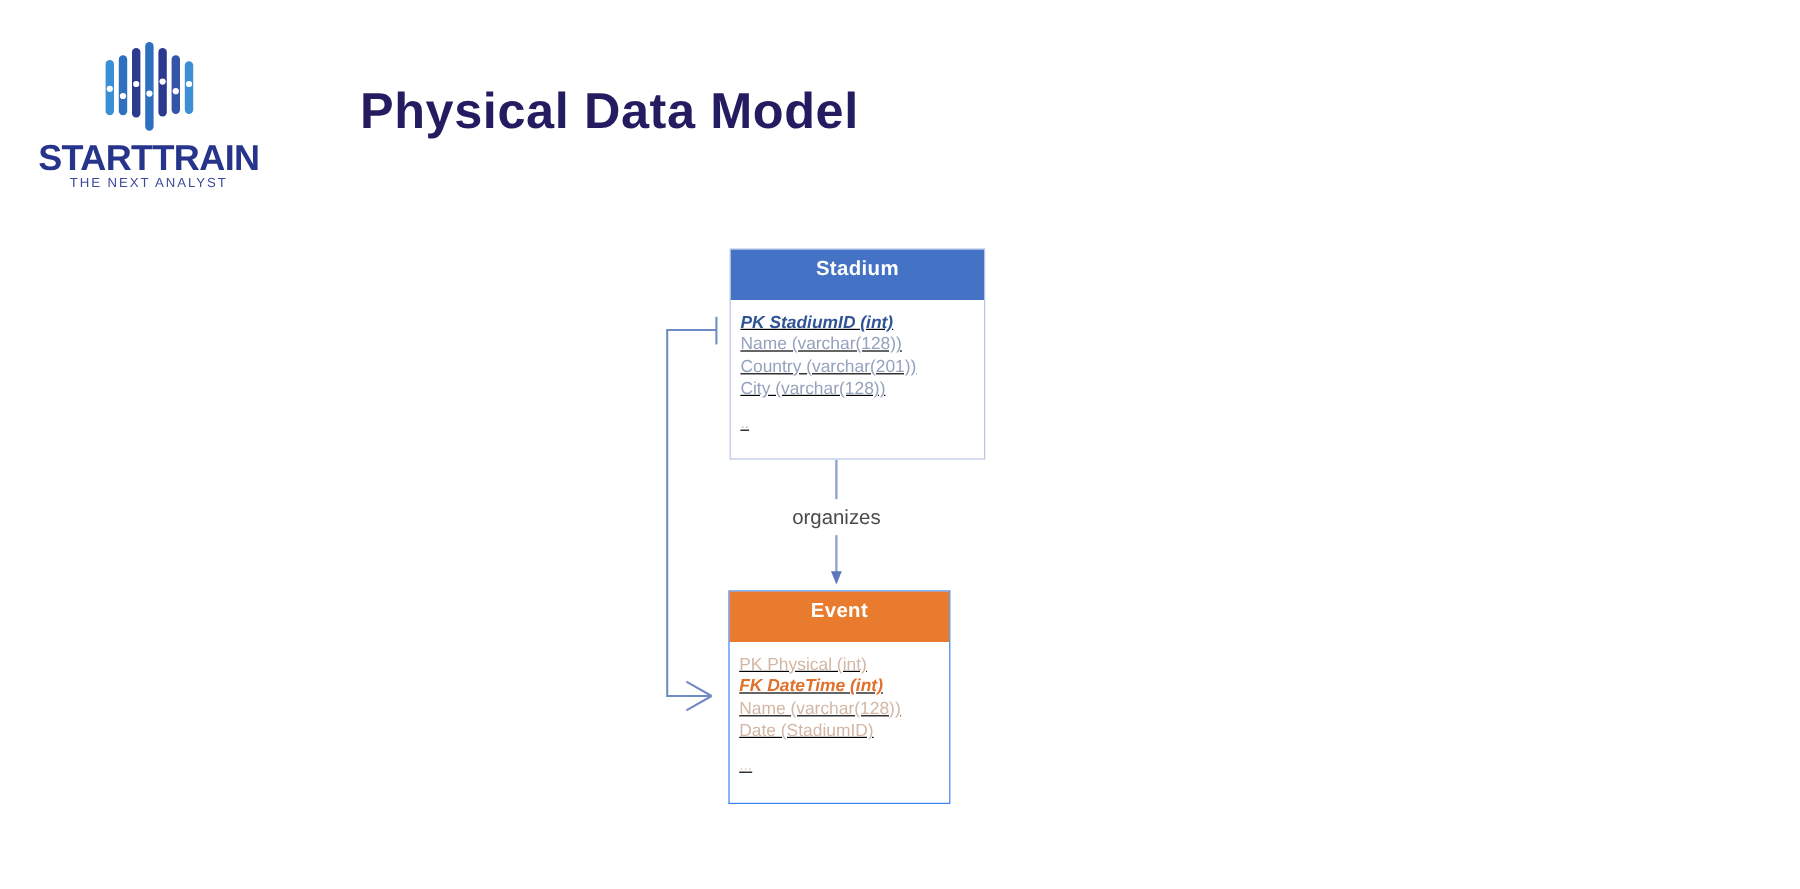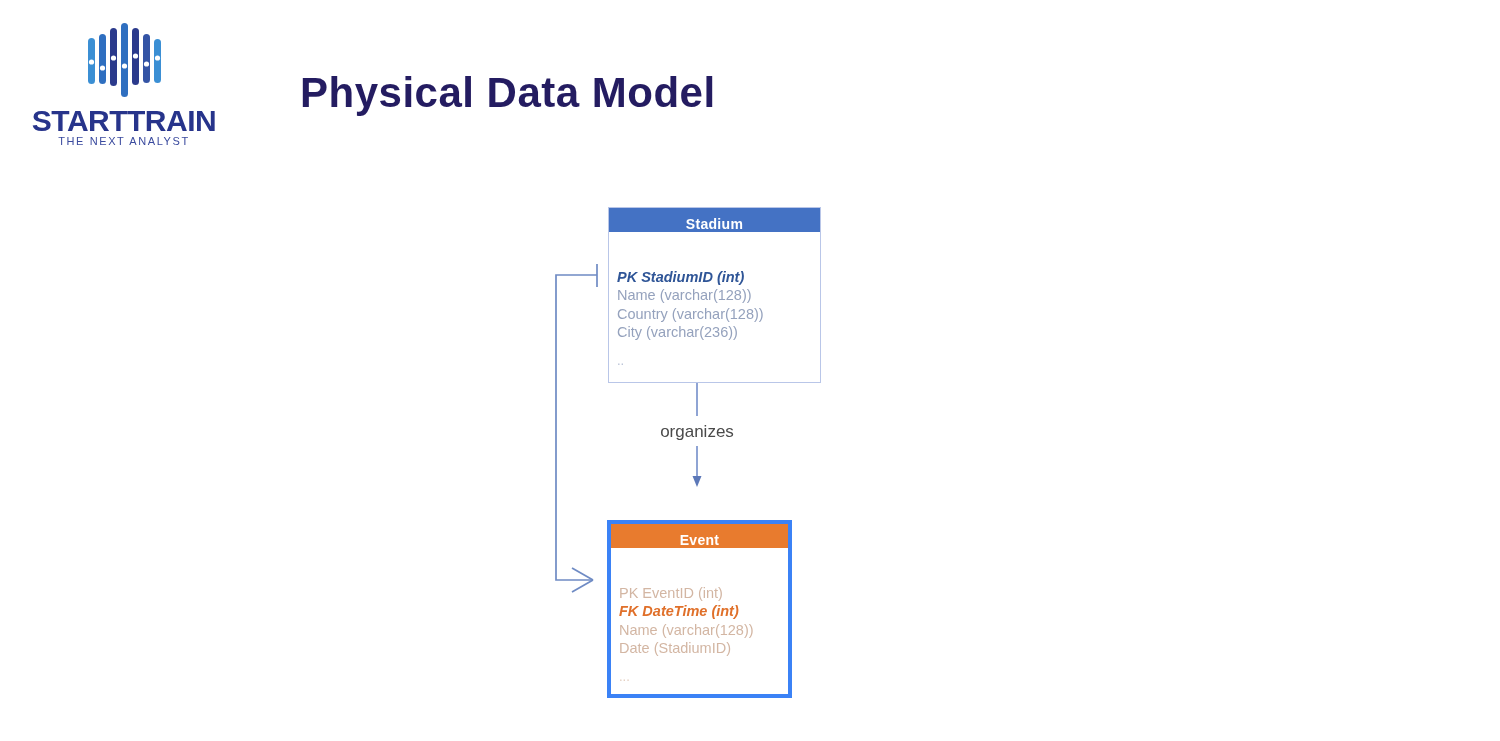--- a/index.html
+++ b/index.html
@@ -12,21 +12,21 @@
     height: 741px;
     position: relative;
     font-family: "Liberation Sans", sans-serif;
     overflow: hidden;
   }
 
   
   .logo-block {
     position: absolute;
     left: 24px;
-    top: 18px;
+    top: 30px;
     width: 200px;
     height: 132px;
   }
   .logo-mark {
     position: absolute;
     left: 62px;
     top: 4px;
     width: 84px;
     height: 78px;
   }
@@ -86,32 +86,33 @@
     pointer-events: none;
   }
 
   
   .entity {
     position: absolute;
     background: #ffffff;
     box-sizing: border-box;
   }
   .entity-header {
-    height: 24px;
+    height: 42px;
     line-height: 32px;
     text-align: center;
     color: #ffffff;
-    font-size: 14px;
+    font-size: 17px;
     font-weight: 800;
     letter-spacing: 0.3px;
     box-sizing: border-box;
   }
   .entity-body {
     box-sizing: border-box;
-    padding: 36px 8px 10px 8px;
+    padding: 10px 8px 10px 8px;
+    text-decoration: underline;
   }
   .field {
     font-size: 14.5px;
     line-height: 18.4px;
     white-space: nowrap;
   }
   .field.key {
     font-weight: bold;
     font-style: italic;
   }
@@ -132,24 +133,24 @@
     background: #4472c4;
     border-bottom: 1px solid #4472c4;
   }
   .entity.stadium .field { color: #95a2bd; }
   .entity.stadium .field.key { color: #2f5597; }
   .entity.stadium .field.ellipsis { color: #b9c2d6; }
 
   
   .entity.event {
     left: 607px;
-    top: 520px;
+    top: 492px;
     width: 185px;
     height: 178px;
-    border: 4px solid #3b82f6;
+    border: 1px solid #3b82f6;
   }
   .entity.event .entity-header {
     background: #e87b2e;
     border-bottom: 1px solid #e87b2e;
   }
   .entity.event .field { color: #d3b6a3; }
   .entity.event .field.key { color: #e0702a; }
   .entity.event .field.ellipsis { color: #e3cec0; }
 
   
@@ -208,32 +209,32 @@
 
     <line x1="572" y1="568" x2="593" y2="580" stroke="#6f8bc4" stroke-width="1.7"></line>
     <line x1="572" y1="592" x2="593" y2="580" stroke="#6f8bc4" stroke-width="1.7"></line>
   </svg>
 
   <div class="entity stadium">
     <div class="entity-header">Stadium</div>
     <div class="entity-body">
       <div class="field key">PK StadiumID (int)</div>
       <div class="field">Name (varchar(128))</div>
-      <div class="field">Country (varchar(128))</div>
-      <div class="field">City (varchar(236))</div>
+      <div class="field">Country (varchar(201))</div>
+      <div class="field">City (varchar(128))</div>
       <div class="field ellipsis">..</div>
     </div>
   </div>
 
   <div class="rel-label">organizes</div>
 
   <div class="entity event">
     <div class="entity-header">Event</div>
     <div class="entity-body">
-      <div class="field">PK EventID (int)</div>
+      <div class="field">PK Physical (int)</div>
       <div class="field key">FK DateTime (int)</div>
       <div class="field">Name (varchar(128))</div>
       <div class="field">Date (StadiumID)</div>
       <div class="field ellipsis">...</div>
     </div>
   </div>
 
 </div>
 
 </body></html>

